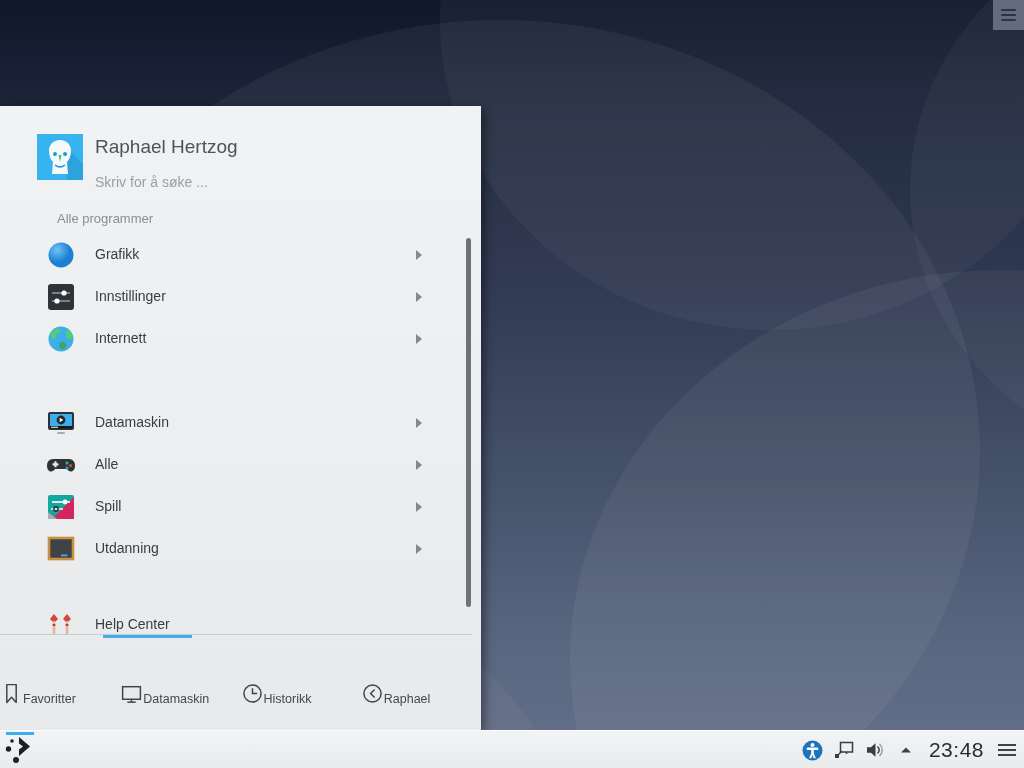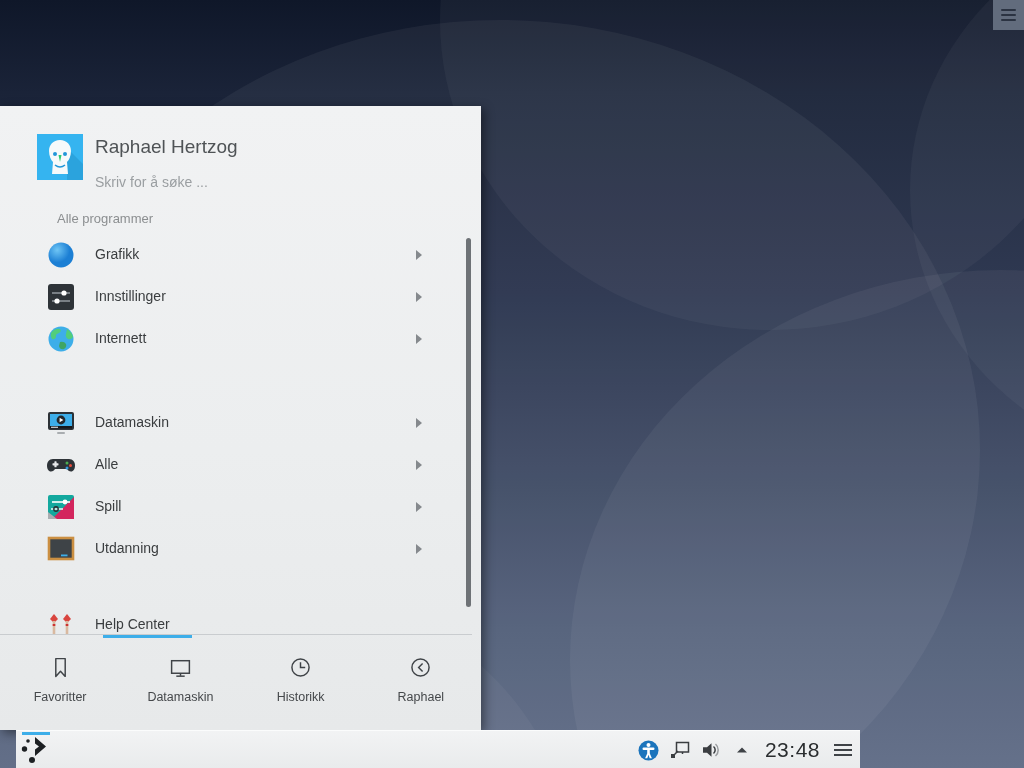--- a/index.html
+++ b/index.html
@@ -35,25 +35,25 @@
   .submenu-arrow { position:absolute; left:416px; top:16px; width:0; height:0;
     border-left:6px solid #85898d; border-top:5px solid transparent; border-bottom:5px solid transparent; }
 
   .scrollbar-thumb { position:absolute; left:466px; top:132px; width:5px; height:369px;
     background:#6e7276; border-radius:3px; cursor:pointer; }
 
   .footer-divider { position:absolute; left:0; top:528px; width:472px; height:1px; background:#c9cccf; }
   .tab-indicator { position:absolute; left:103px; top:529px; width:89px; height:3px; }
 
   .tab-bar { position:absolute; left:0; top:532px; width:481px; height:92px; display:flex; }
-  .tab { flex:1; display:flex; flex-direction:column; align-items:center; padding-top:18px; cursor:pointer; }
+  .tab { flex:1; display:flex; flex-direction:row; align-items:center; padding-top:18px; cursor:pointer; }
   .tab .tab-label { margin-top:11px; font-size:12.5px; color:#45484b; }
 
   
-  .panel { position:absolute; left:16px; bottom:0; width:844px; height:38px;
+  .panel { position:absolute; left:0; bottom:0; width:1024px; height:38px;
     background:linear-gradient(180deg,#f2f3f4,#e9ebec); border-top:1px solid #fbfcfc; }
   .launcher { position:absolute; left:2px; top:1px; width:34px; height:36px; cursor:pointer; }
   .launcher-indicator { position:absolute; left:4px; top:0px; width:28px; height:3px; }
   .tray { position:absolute; right:6px; top:0; height:38px; display:flex; align-items:center; gap:9px; }
   .tray-icon { width:22px; height:22px; display:flex; align-items:center; justify-content:center; cursor:pointer; }
   .clock { font-size:21px; color:#2a2d2f; letter-spacing:0.5px; padding:0 3px; cursor:default; }
   .panel-burger { width:18px; }
   .panel-burger div { height:2px; background:#3f4347; margin:3px 0; }
 </style>
 </head>

